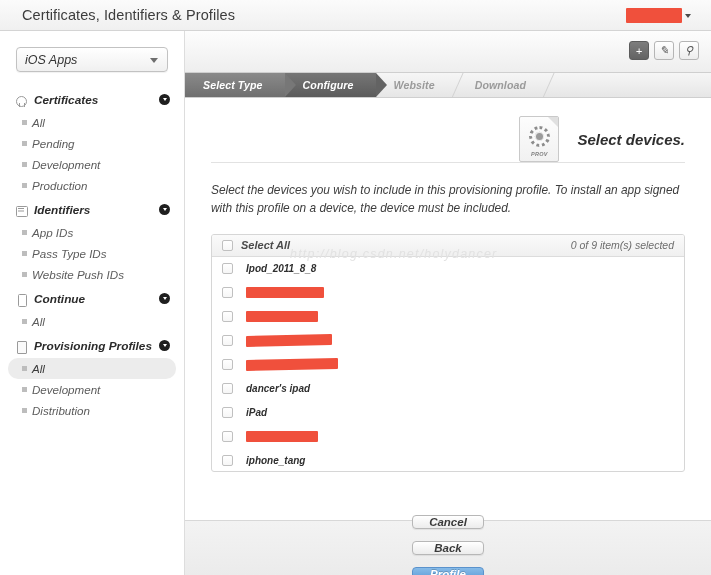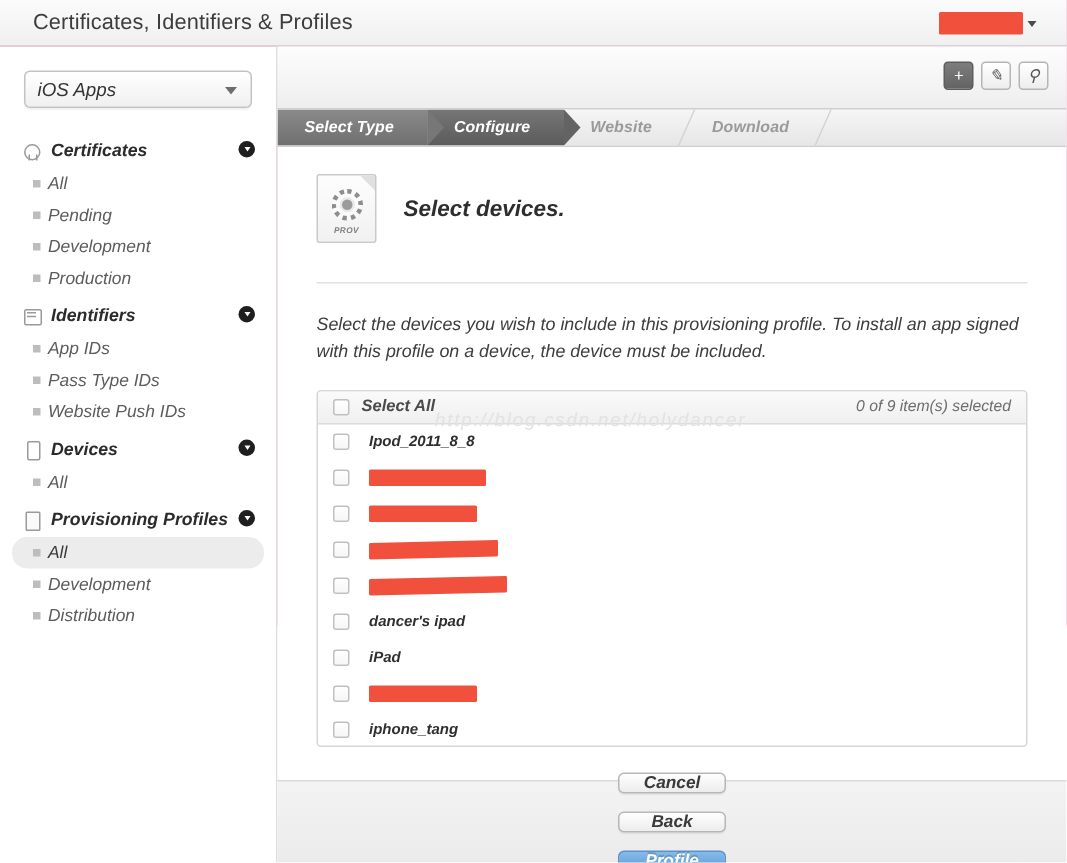--- a/index.html
+++ b/index.html
@@ -5,21 +5,21 @@
   * { box-sizing: border-box; margin: 0; padding: 0; }
   html, body {
     width: 711px; height: 575px;
     font-family: "Liberation Sans", sans-serif;
     background: #ffffff;
     overflow: hidden;
   }
   .page {
     position: relative;
     width: 711px; height: 417px;
-    background: #ec4899;
+    background: #bef264;
   }
 
   
   .titlebar {
     position: absolute; left: 0; top: 0; width: 711px; height: 31px;
     background: linear-gradient(to bottom, #fbfbfb 0%, #f0f0f0 100%);
     border-bottom: 1px solid #d4d4d4;
     display: flex; align-items: center;
   }
   .titlebar-text {
@@ -258,22 +258,23 @@
 
   
   .panel {
     flex: 1;
     padding: 18px 26px 0 26px;
     position: relative;
     overflow: hidden;
   }
   .sec-head {
     display: flex; align-items: center;
-    padding-bottom: 26px;
+    padding-bottom: 0;
     border-bottom: 1px solid #e2e2e2;
+    justify-content: flex-end;
   }
   .prov-icon {
     width: 40px; height: 46px;
     border: 1px solid #c9c9c9;
     border-radius: 2px;
     background: linear-gradient(to bottom, #fdfdfd 0%, #f1f1f1 100%);
     position: relative;
     margin-right: 18px;
     overflow: hidden;
   }
@@ -463,21 +464,21 @@
               <span>Pass Type IDs</span>
             </div>
             <div class="nav-item">
               <span class="bullet"></span>
               <span>Website Push IDs</span>
             </div>
           </div>
           <div class="nav-group">
             <div class="nav-head">
               <span class="nav-icon ic-device"></span>
-              <span>Devices</span>
+              <span>Continue</span>
               <span class="collapse-btn">
                 <i></i>
               </span>
             </div>
             <div class="nav-item">
               <span class="bullet"></span>
               <span>All</span>
             </div>
           </div>
           <div class="nav-group">

